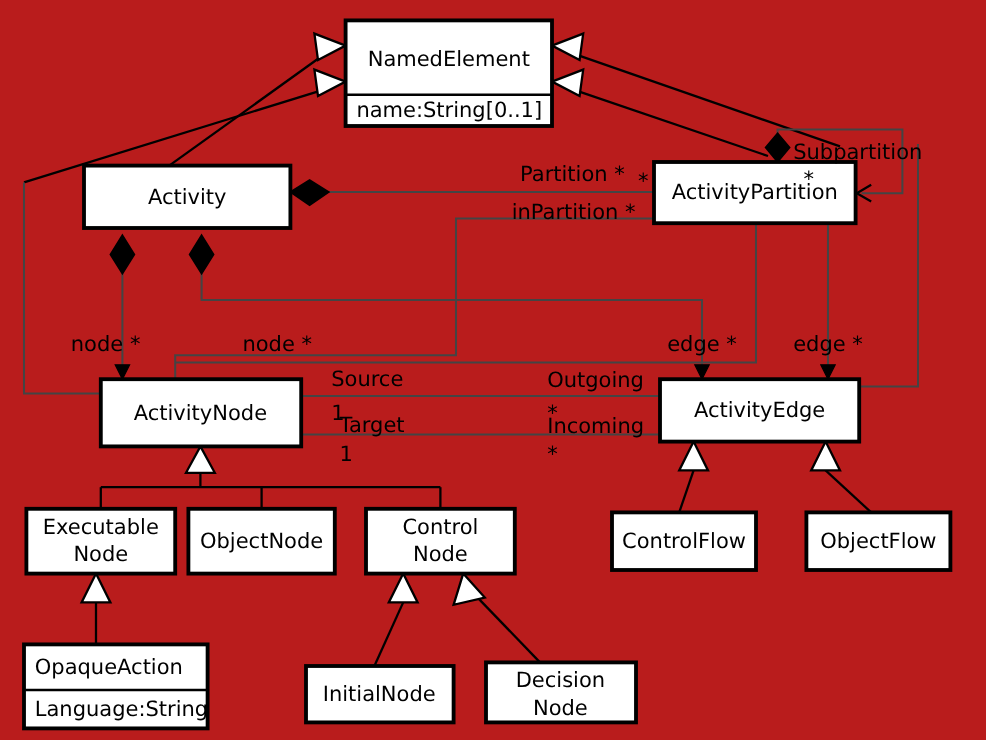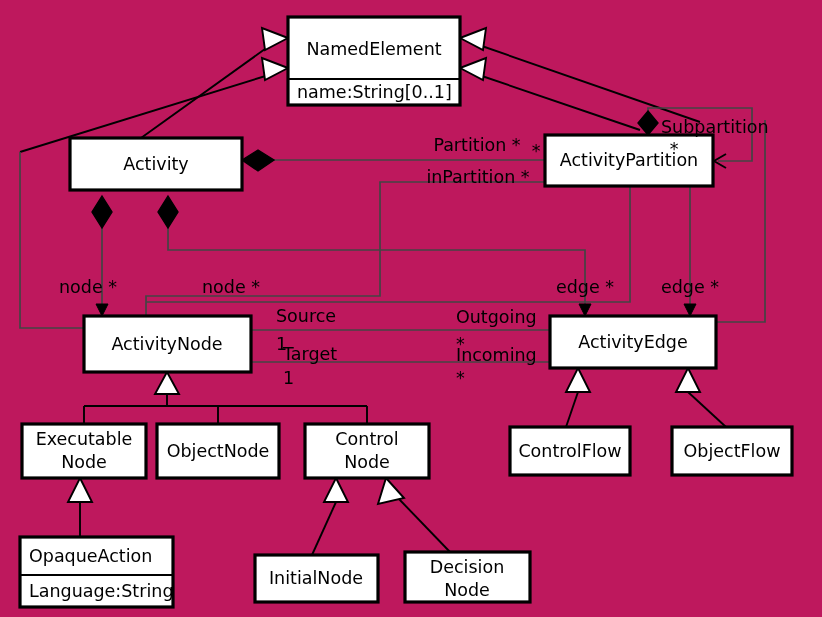--- a/index.html
+++ b/index.html
@@ -10,21 +10,21 @@
   body {
     width: 822px;
     height: 617px;
     font-family: "DejaVu Sans", sans-serif;
     overflow: hidden;
   }
   #diagram-root {
     position: relative;
     width: 822px;
     height: 617px;
-    background: #be185d;
+    background: #b91c1c;
   }
   svg#uml-canvas {
     display: block;
     width: 822px;
     height: 617px;
   }
   .cls-box {
     fill: #ffffff;
     stroke: #000000;
     stroke-width: 3.2;

